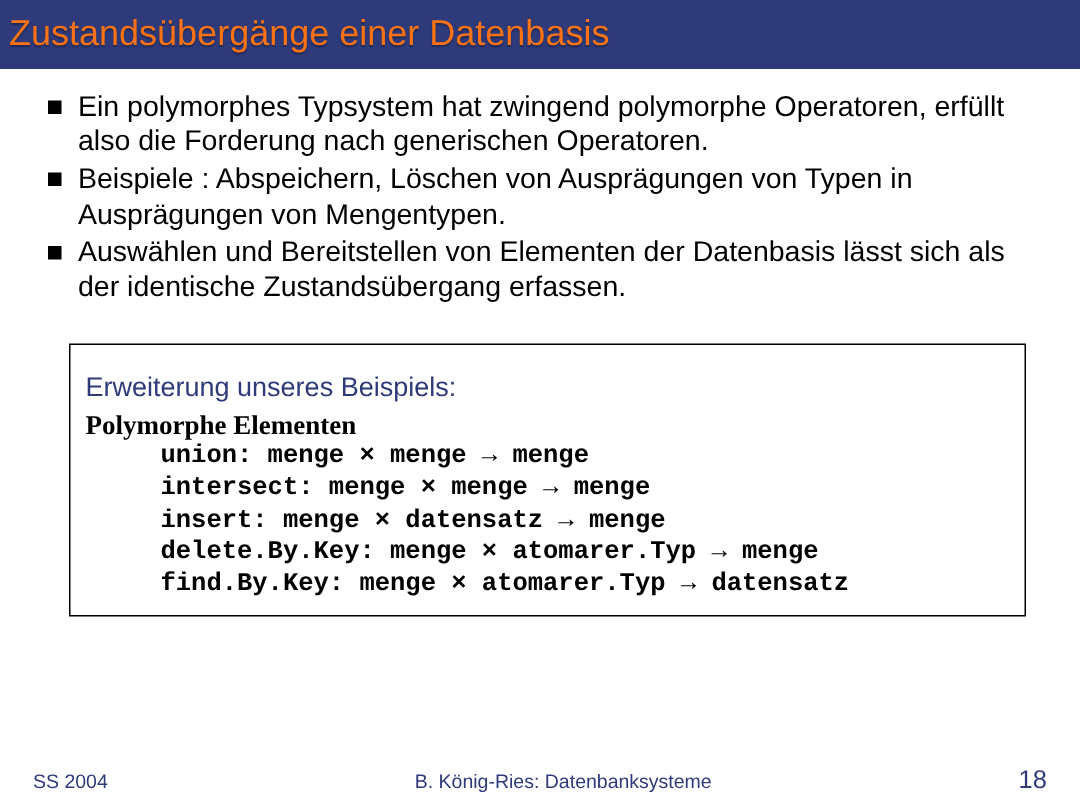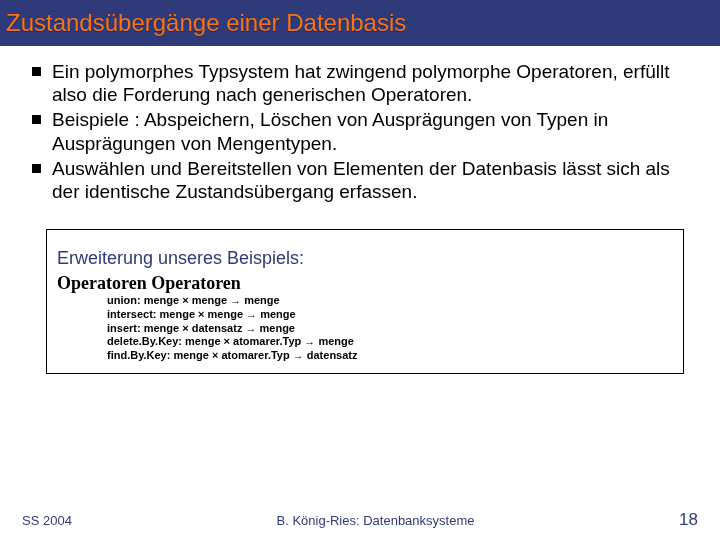--- a/index.html
+++ b/index.html
@@ -59,23 +59,23 @@
     color: #2e3a79;
     margin-bottom: 4px;
     margin-top: 12px;
   }
   .ops-head {
     font-family: "Times New Roman", Times, serif;
     font-weight: bold;
     font-size: 18px;
   }
   .ops {
-    font-family: Liberation Sans, sans-serif;
+    font-family: Liberation Mono, monospace;
     font-weight: bold;
-    font-size: 11px;
+    font-size: 17px;
     line-height: 1.25;
     white-space: pre;
     padding-left: 50px;
   }
   .footer {
     position: absolute;
     bottom: 10px;
     left: 0;
     width: 100%;
     display: flex;
@@ -98,21 +98,21 @@
 
   <div class="body">
     <ul class="bullets">
       <li>Ein polymorphes Typsystem hat zwingend polymorphe Operatoren, erfüllt also die Forderung nach generischen Operatoren.</li>
       <li>Beispiele : Abspeichern, Löschen von Ausprägungen von Typen in Ausprägungen von Mengentypen.</li>
       <li>Auswählen und Bereitstellen von Elementen der Datenbasis lässt sich als der identische Zustandsübergang erfassen.</li>
     </ul>
 
     <div class="box">
       <div class="box-title">Erweiterung unseres Beispiels:</div>
-      <div class="ops-head">Operatoren Operatoren</div>
+      <div class="ops-head">Polymorphe Elementen</div>
       <div class="ops" id="ops-list">union: menge × menge → menge
 intersect: menge × menge → menge
 insert: menge × datensatz → menge
 delete.By.Key: menge × atomarer.Typ → menge
 find.By.Key: menge × atomarer.Typ → datensatz</div>
     </div>
   </div>
 
   <div class="footer">
     <span>SS 2004</span>

